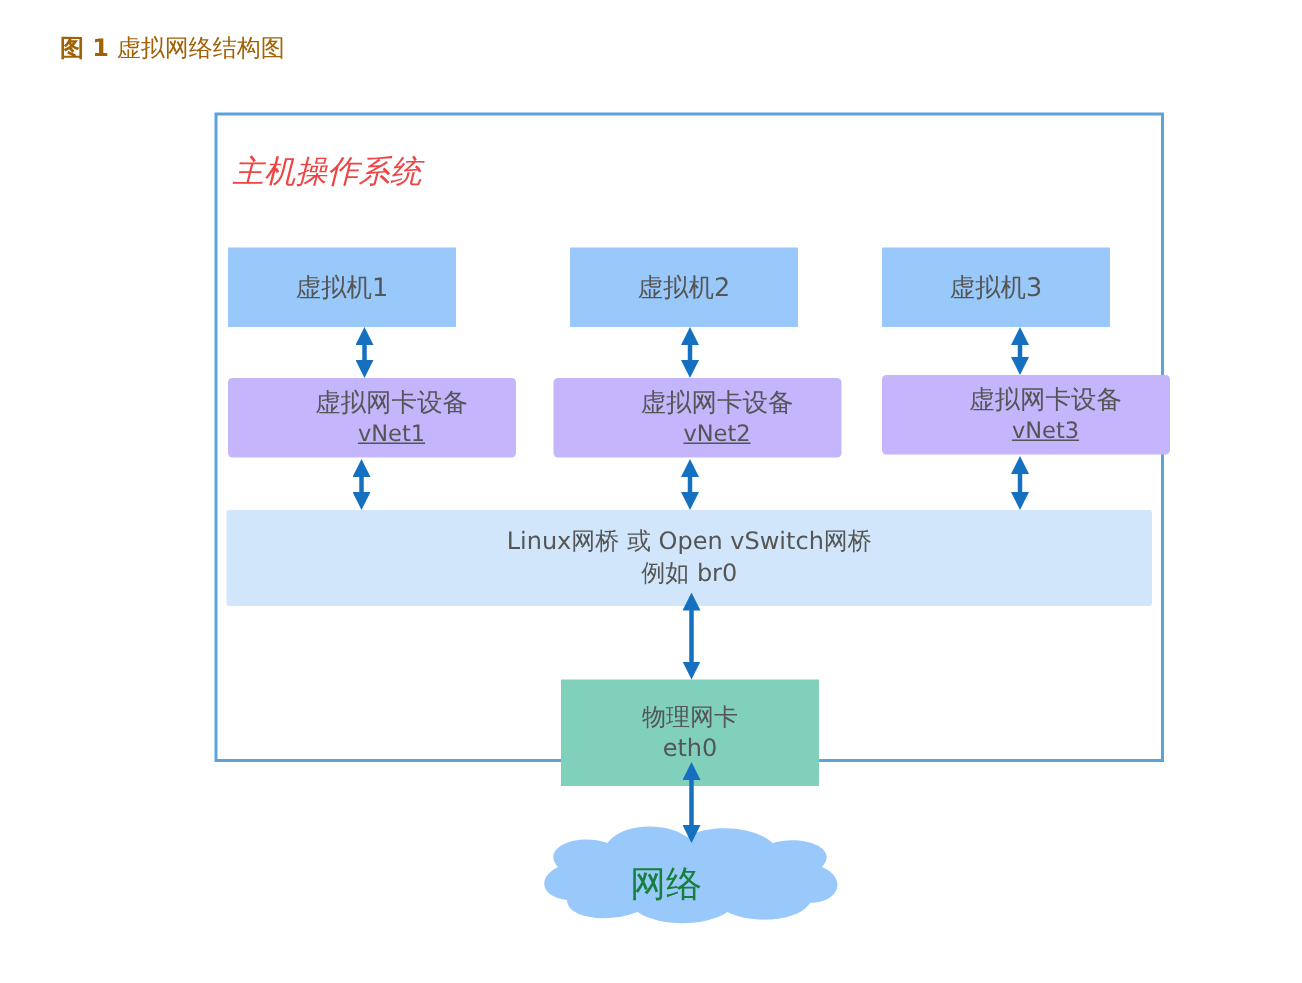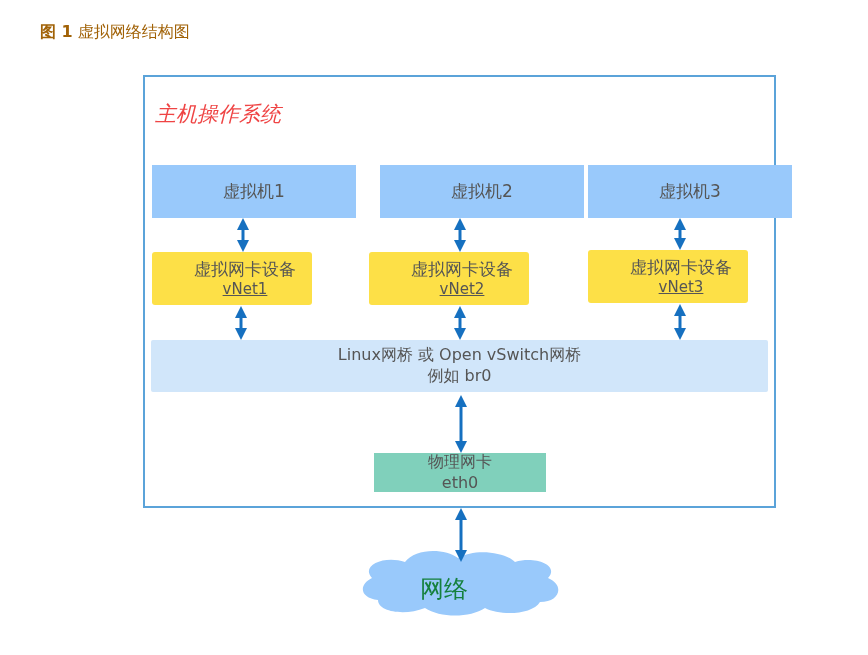--- a/index.html
+++ b/index.html
@@ -5,27 +5,27 @@
   html, body { margin: 0; padding: 0; background: #ffffff; }
   body { width: 868px; height: 655px; position: relative; overflow: hidden;
          font-family: "DejaVu Sans", "Liberation Sans", sans-serif; }
   .caption { position: absolute; left: 40px; top: 22px; font-size: 16px; color: #a16207; }
   .caption b { font-weight: bold; }
   .host { position: absolute; left: 143px; top: 75px; width: 633px; height: 433px;
           border: 2px solid #5ba3d9; box-sizing: border-box; }
   .host-title { position: absolute; left: 155px; top: 100px; font-size: 21px; color: #ef4444; font-style: italic; }
   .box { position: absolute; box-sizing: border-box; display: flex; flex-direction: column;
          align-items: center; justify-content: center; color: #555; text-align: center; }
-  .vm { background: #99c9fb; height: 53px; width: 204px; top: 165px; font-size: 17px; }
-  .nic { background: #fde047; height: 53px; width: 160px; top: 252px; font-size: 17px;
+  .vm { background: #99c9fb; height: 53px; width: 152px; top: 165px; font-size: 17px; }
+  .nic { background: #c4b5fd; height: 53px; width: 192px; top: 252px; font-size: 17px;
          border-radius: 3px; line-height: 1.25; padding-left: 26px; }
   .nic .sub { font-size: 15px; text-decoration: underline; }
-  .bridge { background: #d1e6fa; left: 151px; top: 340px; width: 617px; height: 52px;
+  .bridge { background: #d1e6fa; left: 151px; top: 340px; width: 617px; height: 64px;
             font-size: 16px; line-height: 1.3; border-radius: 2px; }
-  .phys { background: #80d0bb; left: 374px; top: 453px; width: 172px; height: 39px;
+  .phys { background: #80d0bb; left: 374px; top: 453px; width: 172px; height: 71px;
           font-size: 16px; line-height: 1.3; }
   svg.overlay { position: absolute; left: 0; top: 0; }
   .cloud-label { position: absolute; left: 420px; top: 573px; font-size: 24px; color: #15803d; }
 </style>
 </head>
 <body>
 
 <div class="caption">
   <b>图 1</b>
   <span>虚拟网络结构图</span>

